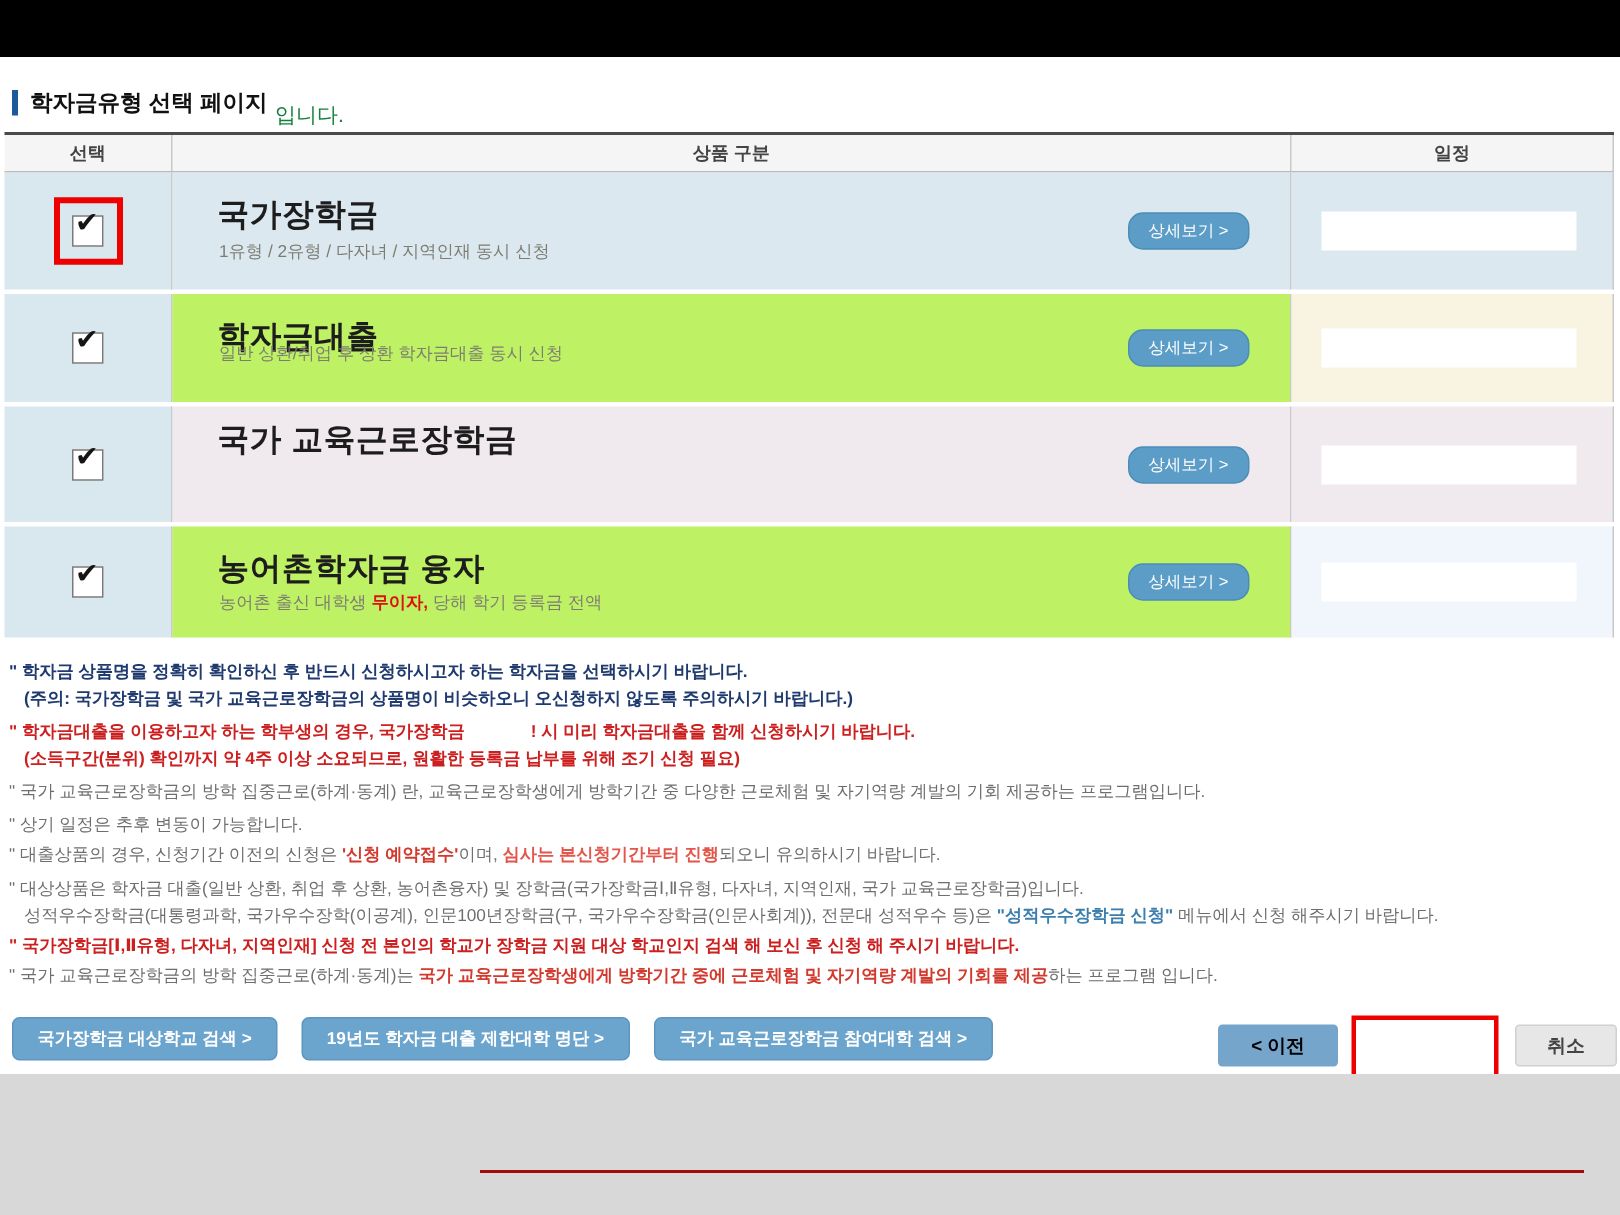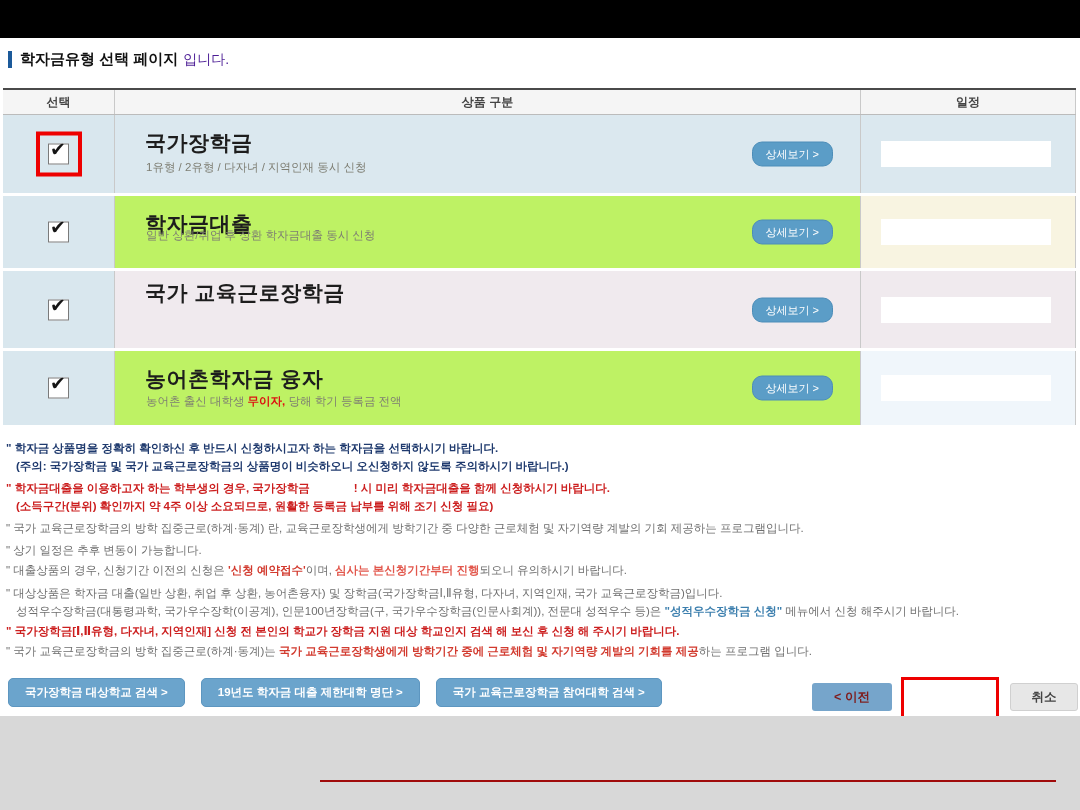--- a/index.html
+++ b/index.html
@@ -3,21 +3,21 @@
 <meta charset="utf-8">
 <style>
   html,body{margin:0;padding:0;background:#fff;}
   .page{position:relative;width:1080px;height:810px;background:#fff;overflow:hidden;
         font-family:"Liberation Sans","DejaVu Sans",sans-serif;color:#222;}
   .topbar{position:absolute;left:0;top:0;width:1080px;height:38px;background:#000;}
   
   .titlebar{position:absolute;left:8px;top:50px;display:flex;align-items:center;}
   .title-accent{width:4px;height:17px;background:#1c5a9a;margin-right:8px;}
   .title-main{font-size:15px;font-weight:bold;color:#111;}
-  .title-suffix{font-size:14px;color:#4c1d95;margin-left:5px;}
+  .title-suffix{font-size:14px;color:#15803d;margin-left:5px;margin-top:18px;}
   
   .thead{position:absolute;left:3px;top:88px;width:1073px;height:27px;background:#f5f5f5;
          border-top:2px solid #4a4a4a;border-bottom:1px solid #bbb;box-sizing:border-box;}
   .th{position:absolute;top:0;height:100%;display:flex;align-items:center;justify-content:center;
       font-size:12px;font-weight:bold;color:#444;box-sizing:border-box;}
   .th-sel{left:0;width:112px;border-right:1px solid #c9c9c9;}
   .th-prod{left:112px;width:746px;border-right:1px solid #c9c9c9;}
   .th-sched{left:858px;width:215px;border-right:1px solid #c9c9c9;}
   .trow{position:absolute;left:3px;width:1073px;}
   .cell{position:absolute;top:0;height:100%;box-sizing:border-box;border-right:1px solid #c9c9c9;}
@@ -50,21 +50,21 @@
   .redact{display:inline-block;width:44px;height:10px;background:#fff;}
   
   .linkbtns{position:absolute;left:8px;top:678px;display:flex;gap:16px;}
   .linkbtn{background:#6ba4cc;color:#fff;border:1px solid #5d96c0;border-radius:5px;
       font-size:11.5px;font-weight:bold;padding:6px 16px;cursor:pointer;white-space:nowrap;
       font-family:"Liberation Sans","DejaVu Sans",sans-serif;}
   
   .actbtn{position:absolute;top:683px;height:28px;border:none;border-radius:3px;
       font-size:12.5px;font-weight:bold;cursor:pointer;
       font-family:"Liberation Sans","DejaVu Sans",sans-serif;}
-  .btn-prev{left:812px;width:80px;background:#76a5cb;color:#7f1d1d;}
+  .btn-prev{left:812px;width:80px;background:#76a5cb;color:#000000;}
   .btn-confirm{left:908px;width:100px;background:#19518f;color:#22c55e;margin-top:48px;}
   .btn-cancel{left:1010px;width:68px;background:#e7e7e7;color:#444;border:1px solid #d0d0d0;}
   .redbox-confirm{left:901px;top:677px;width:92px;height:38px;position:absolute;border:3px solid #ee0000;pointer-events:none;}
   
   .footer{position:absolute;left:0;top:716px;width:1080px;height:94px;background:#d8d8d8;}
   .footer-line{position:absolute;left:320px;top:64px;width:736px;height:2px;background:#a00b0b;}
 </style>
 </head>
 <body>
 

